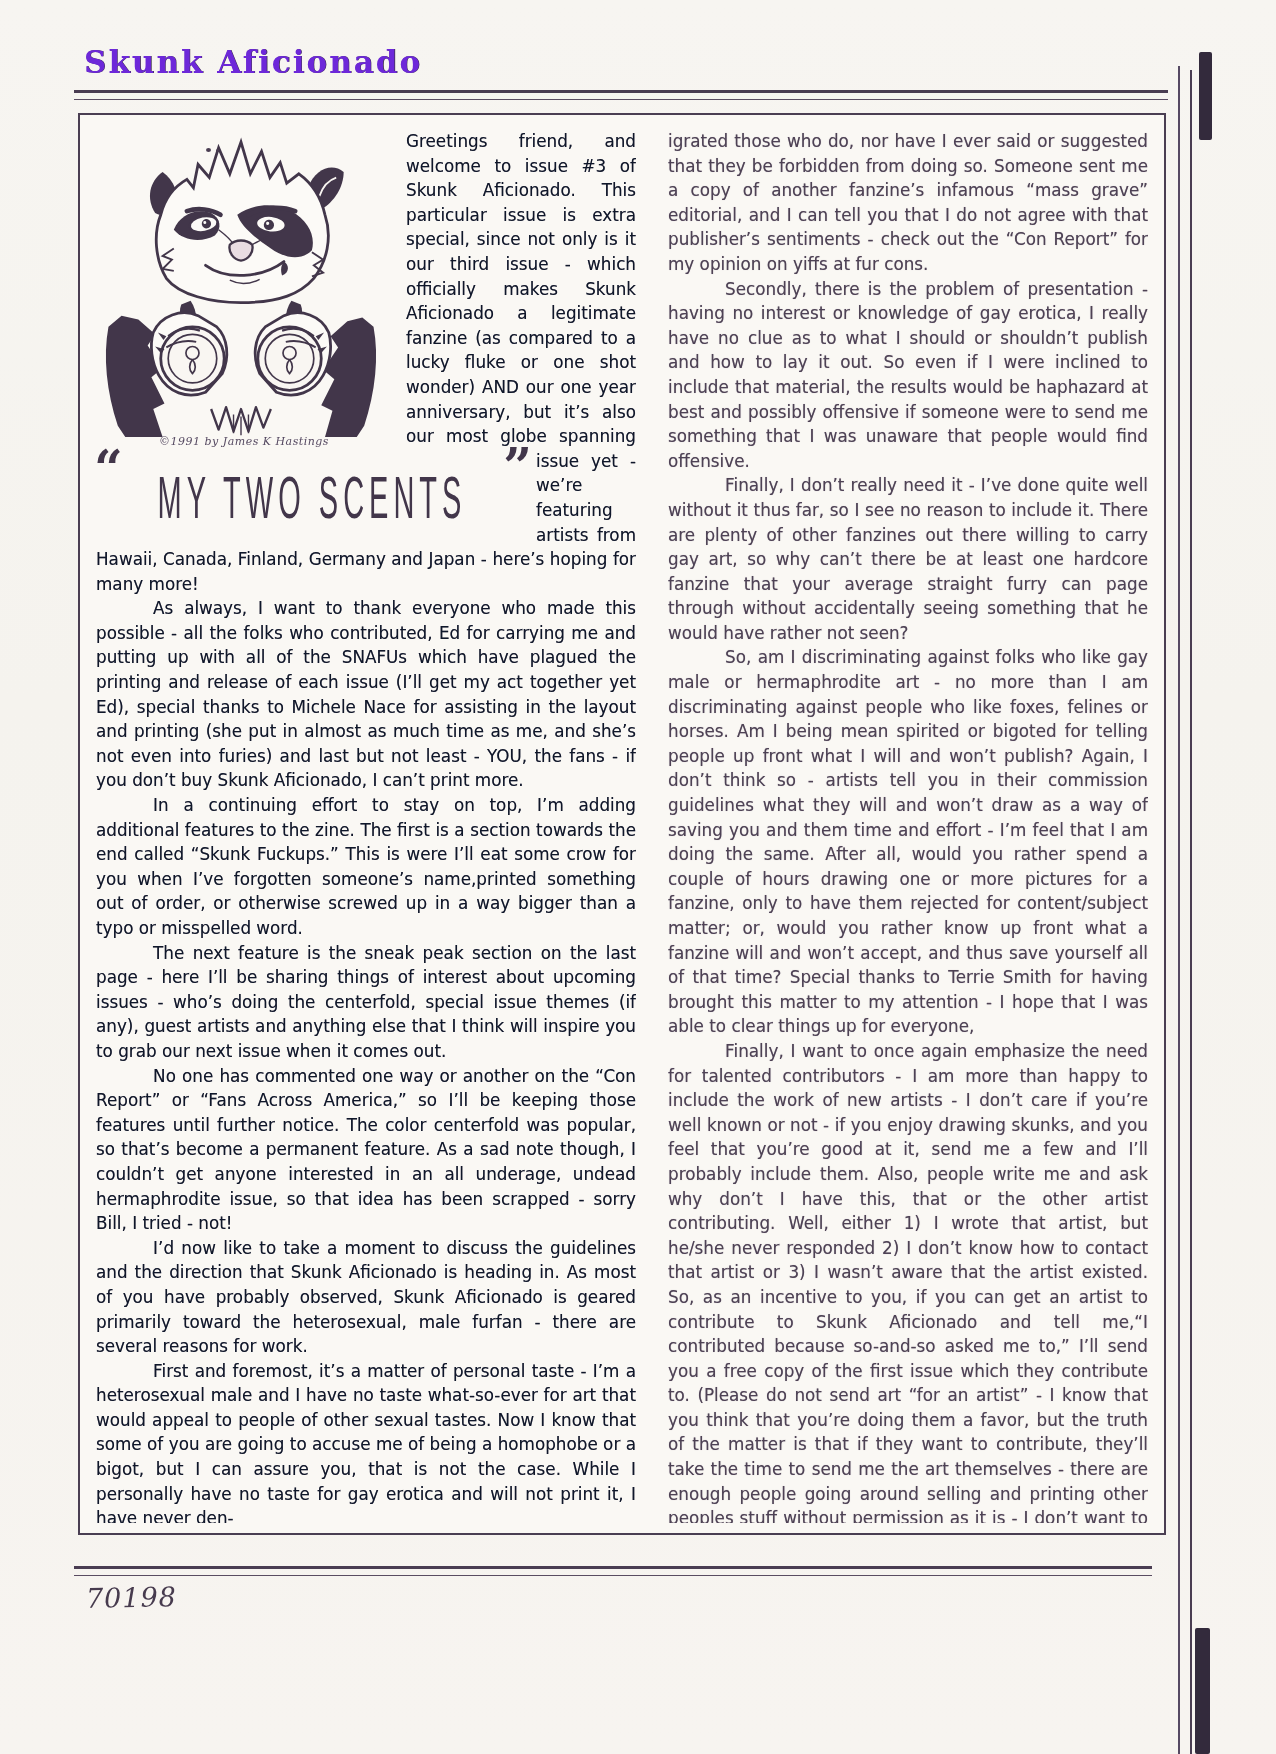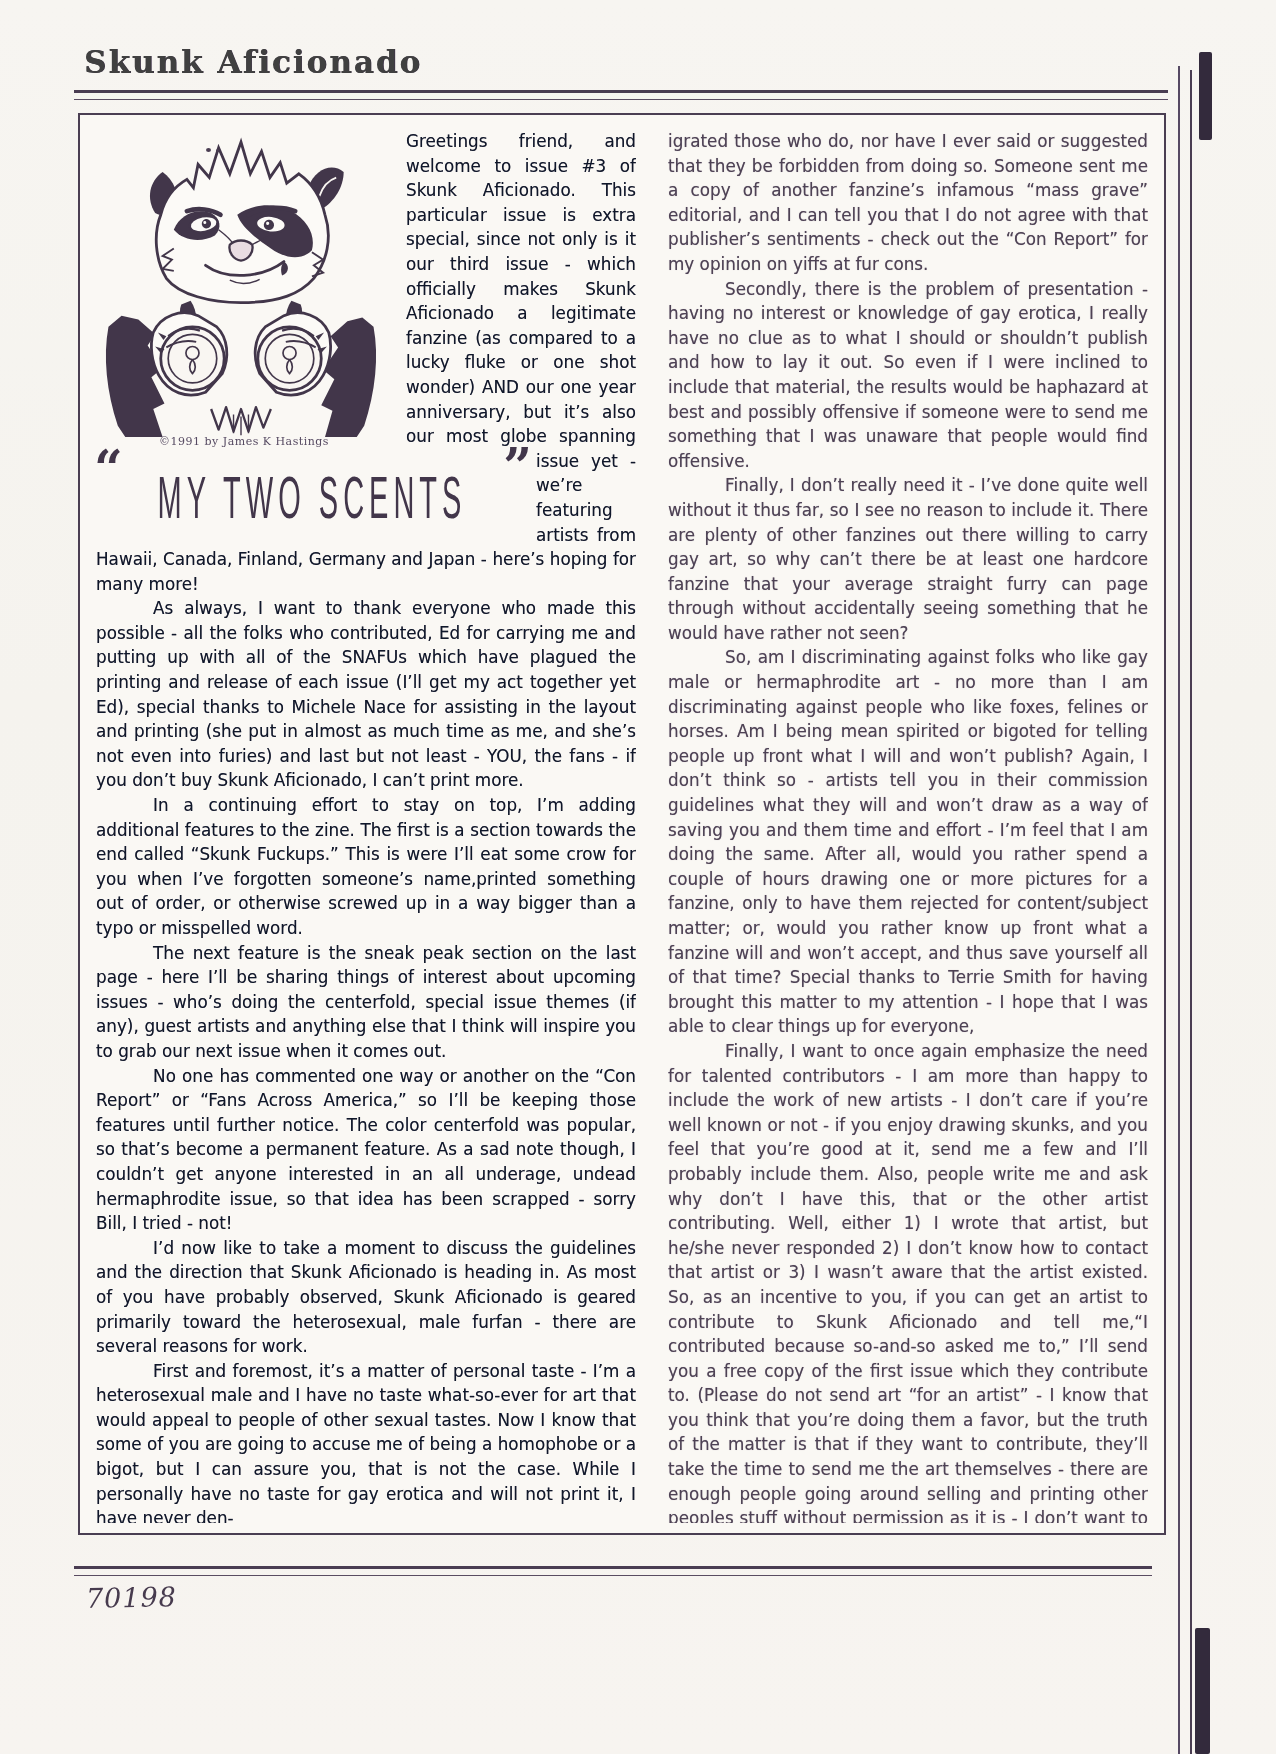--- a/index.html
+++ b/index.html
@@ -10,21 +10,21 @@
     overflow:hidden;
   }
   .paper-tint{
     position:absolute;inset:0;
     background:linear-gradient(180deg,#f7f5f1 0%,#f5f3ee 40%,#f7f4f0 100%);
   }
   
   .header-title{
     position:absolute;left:84px;top:44px;
     font-family:"DejaVu Serif",serif;font-weight:bold;
-    font-size:31px;letter-spacing:2px;color:#404040;
+    font-size:31px;letter-spacing:2px;color:#6d28d9;
     text-shadow:0.6px 0 0 #3e3347;
   }
   .header-rule{
     position:absolute;left:74px;top:90px;width:1094px;height:6px;
     border-top:3px solid #4a3d52;border-bottom:1.5px solid #5a4c62;
   }
   
   .spine-line-a{position:absolute;left:1178px;top:66px;width:2px;height:1688px;background:#564963;}
   .spine-line-b{position:absolute;left:1190px;top:70px;width:2px;height:1684px;background:#4a3d52;}
   .spine-bar-top{position:absolute;left:1199px;top:52px;width:13px;height:88px;background:#332a3c;border-radius:2px;}
@@ -45,21 +45,21 @@
     font-size:16.8px;line-height:24.6px;
     text-indent:3.4em;
   }
   .col-left p{color:#0f172a;text-shadow:0 0 0.4px rgba(64,53,74,0.55);}
   .col-right p{color:#4e4255;text-shadow:0 0 0.7px rgba(78,66,85,0.5);}
   .p-noindent{text-indent:0 !important;}
   
   .illus-block{float:left;clear:left;width:296px;margin:0 14px 2px 0;}
   .skunk-svg{display:block;width:290px;height:308px;}
   .illus-credit{
-    font-family:"DejaVu Serif",serif;
+    font-family:"DejaVu Serif",serif;font-style:italic;
     font-size:11px;color:#554961;text-align:center;
     margin-top:-2px;letter-spacing:0.5px;
   }
   .title-block{
     float:left;clear:left;width:432px;height:80px;
     position:relative;margin:4px 8px 6px 0;
   }
   .title-quote-open,.title-quote-close{
     position:absolute;font-family:"DejaVu Serif",serif;font-weight:bold;
     font-size:50px;color:#42364a;line-height:1;

